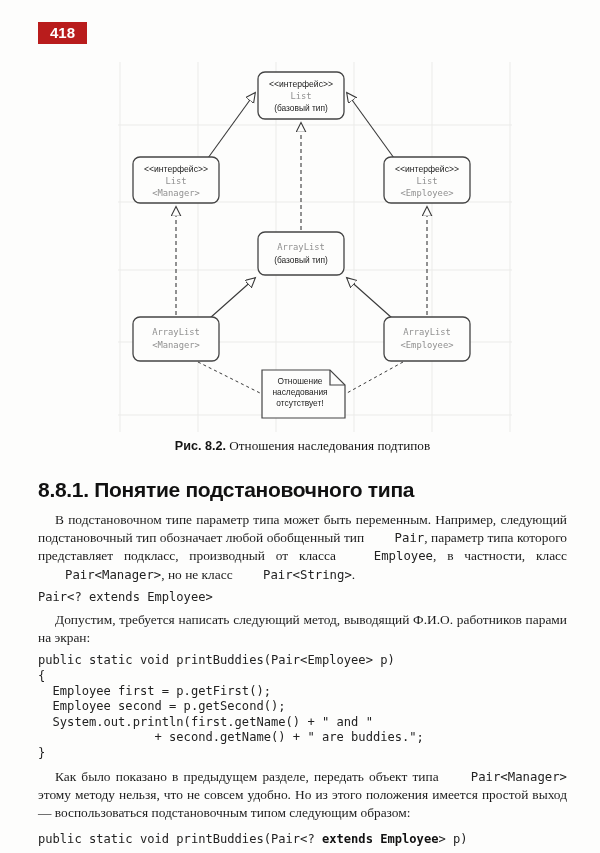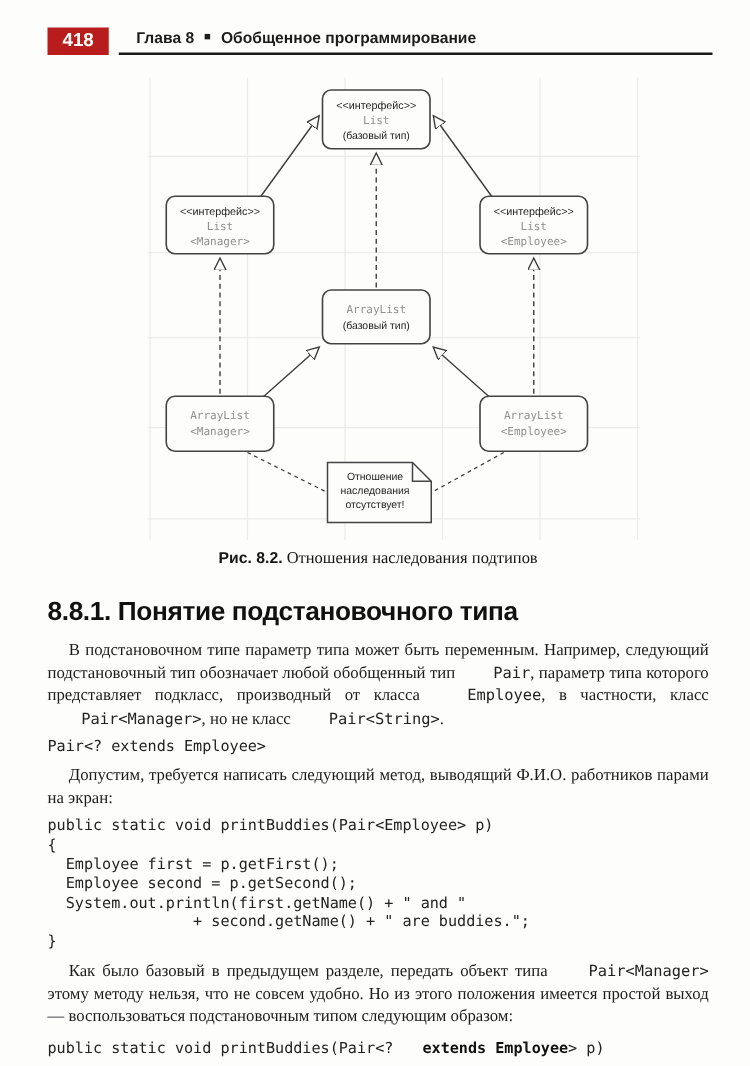--- a/index.html
+++ b/index.html
@@ -59,41 +59,36 @@
     text-align:justify; text-indent:17px;
     margin:0 0 4px 0;
   }
   .code, pre.codeblock {
     font-family:"DejaVu Sans Mono", monospace;
     font-size:12.1px; color:#222;
   }
   p.para .code { font-size:12.3px;margin-left:27px; }
   .code-b {
     font-family:"DejaVu Sans Mono", monospace;
-    font-size:12.1px; font-weight:bold; color:#111;margin-left:16px;
+    font-size:12.1px; font-weight:bold; color:#111;
   }
   pre.codeblock {
     line-height:15.4px;
     margin:6px 0 7px 0;
     white-space:pre;
   }
   .codeline { margin:6px 0 7px 0; }
 </style>
 </head>
 <body>
 
 <div class="page">
 
   <div class="header">
     <div class="page-num">418</div>
-    <div class="header-right">
-      <span>Глава 8</span>
-      <span class="sq">■</span>
-      <span>Обобщенное программирование</span>
-    </div>
   </div>
 
   <div class="figure">
     <svg width="394" height="370" viewBox="0 0 394 370">
       <defs>
         <marker id="arr" markerWidth="12" markerHeight="11" refX="8.5" refY="4.5" orient="auto">
           <path d="M0,0 L9,4.5 L0,9 Z" fill="#fdfdfc" stroke="#3a3a3a" stroke-width="1"></path>
         </marker>
       </defs>
 
@@ -192,20 +187,20 @@
     <p class="para">Допустим, требуется написать следующий метод, выводящий Ф.И.О. работников парами на экран:</p>
 
     <pre class="codeblock">public static void printBuddies(Pair&lt;Employee&gt; p)
 {
   Employee first = p.getFirst();
   Employee second = p.getSecond();
   System.out.println(first.getName() + " and "
                 + second.getName() + " are buddies.";
 }</pre>
 
-    <p class="para"><span>Как было базовый в предыдущем разделе, передать объект типа </span><span class="code">Pair&lt;Manager&gt;</span><span> этому методу нельзя, что не совсем удобно. Но из этого положения имеется простой выход — воспользоваться подстановочным типом следующим образом:</span></p>
+    <p class="para"><span>Как было показано в предыдущем разделе, передать объект типа </span><span class="code">Pair&lt;Manager&gt;</span><span> этому методу нельзя, что не совсем удобно. Но из этого положения имеется простой выход — воспользоваться подстановочным типом следующим образом:</span></p>
 
     <div class="codeline"><span class="code">public static void printBuddies(Pair&lt;? </span><span class="code-b">extends Employee</span><span class="code">&gt; p)</span></div>
 
     <p class="para"><span>Тип </span><span class="code">Pair&lt;Manager&gt;</span><span> является подтипом </span><span class="code">Pair&lt;? extends Employee&gt;</span><span> (рис. 8.3).</span></p>
   </div>
 
 </div>
 
 </body></html>

